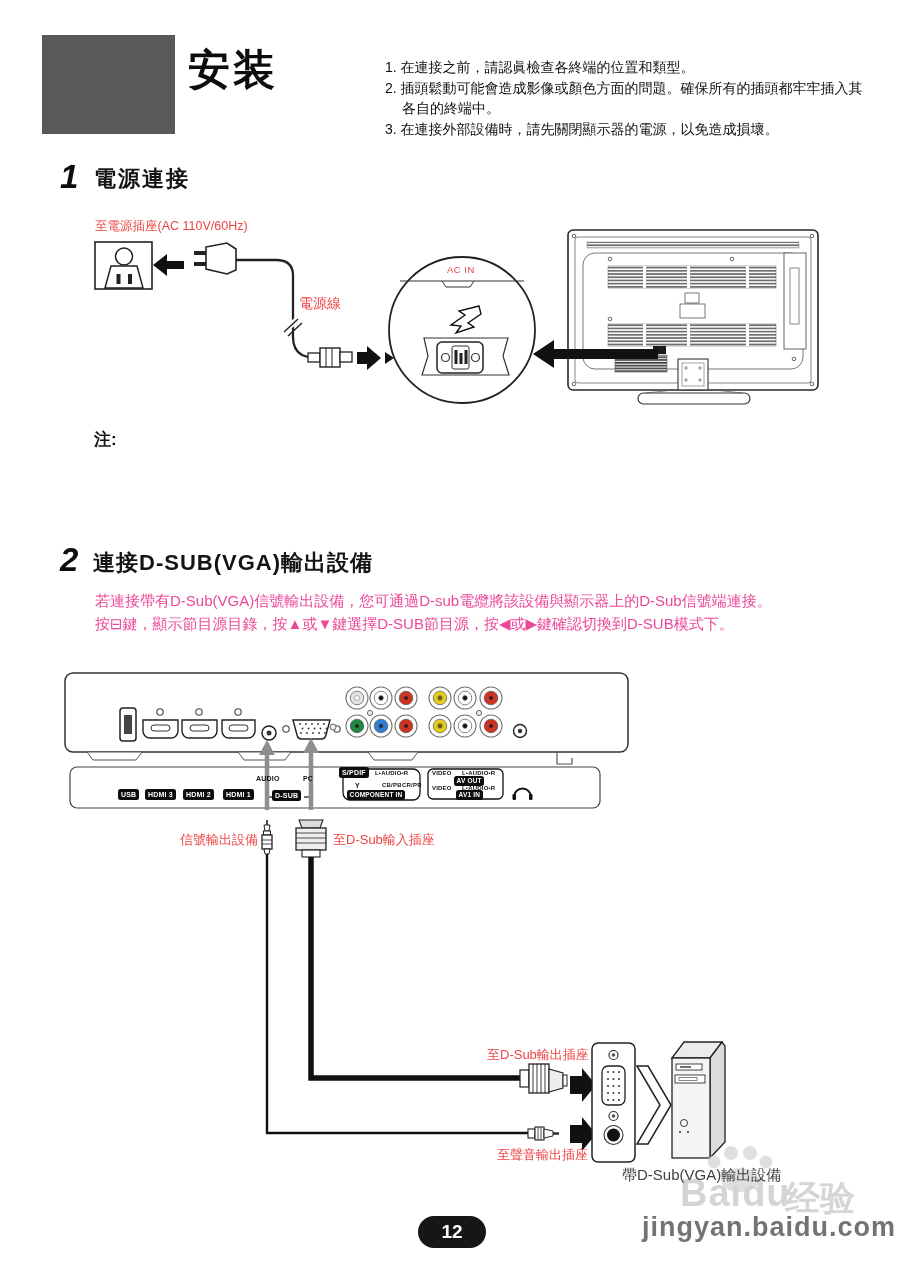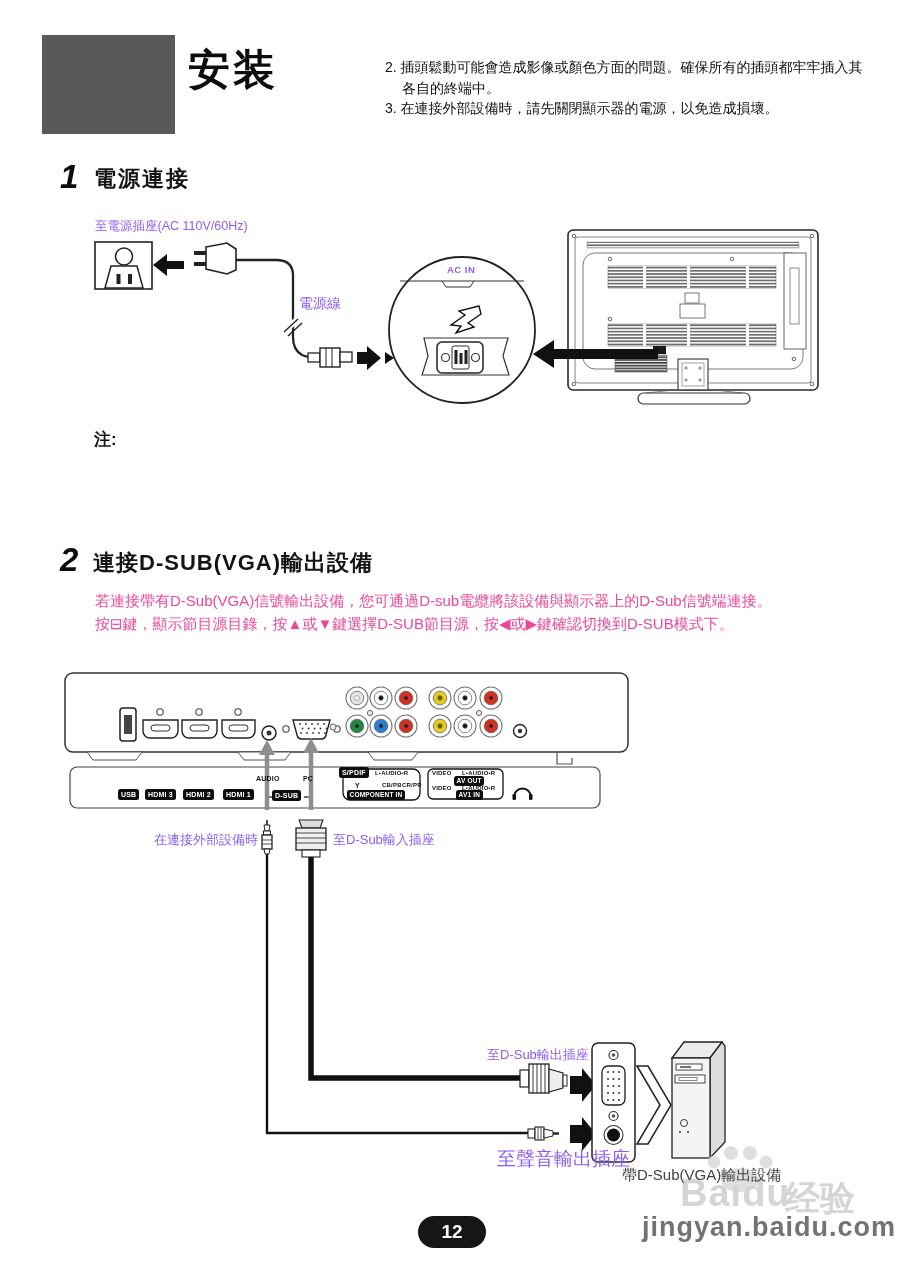--- a/index.html
+++ b/index.html
@@ -1,19 +1,19 @@
 <!DOCTYPE html>
 <html><head>
 <meta charset="utf-8">
 <style>
   html,body{margin:0;padding:0;background:#888;}
   .page{position:relative;width:905px;height:1280px;background:#ffffff;overflow:hidden;
         font-family:"Liberation Sans","DejaVu Sans",sans-serif;color:#151515;}
   .abs{position:absolute;}
-  .lbl{position:absolute;white-space:nowrap;color:#8b5cf6;}
+  .lbl{position:absolute;white-space:nowrap;color:#ef4444;}
   .hdr-square{position:absolute;left:42px;top:35px;width:133px;height:99px;background:#58595b;}
   .hdr-title{position:absolute;left:188px;top:42px;font-size:42px;font-weight:900;letter-spacing:3px;color:#0d0d0d;}
   .hdr-notes{position:absolute;left:385px;top:57px;width:488px;font-size:14px;line-height:20.5px;color:#101010;}
   .hdr-notes div{padding-left:17px;text-indent:-17px;}
   .sec-num{position:absolute;font-size:33px;font-style:italic;font-weight:900;color:#0d0d0d;}
   .sec-title{position:absolute;font-size:22px;font-weight:600;letter-spacing:2px;color:#141414;}
   .note-head{position:absolute;left:94px;top:428px;font-size:17px;font-weight:bold;}
   .note-items{position:absolute;left:117px;top:456px;font-size:15px;line-height:22px;}
   .para{position:absolute;left:95px;font-size:15px;white-space:nowrap;color:#ec4899;}
   .badge{position:absolute;background:#0d0d0d;color:#fff;font-weight:bold;border-radius:2.5px;
@@ -27,20 +27,21 @@
   svg{position:absolute;overflow:visible;}
 </style>
 </head>
 <body>
 
 <div class="page">
 
   <div class="hdr-square"></div>
   <div class="hdr-title">安装</div>
   <div class="hdr-notes">
+    <div>1. 在連接之前，請認眞檢查各終端的位置和類型。</div>
     <div>2. 插頭鬆動可能會造成影像或顏色方面的問題。確保所有的插頭都牢牢插入其各自的終端中。</div>
     <div>3. 在連接外部設備時，請先關閉顯示器的電源，以免造成損壞。</div>
   </div>
 
   <div class="sec-num" style="left:60px;top:158px;">1</div>
   <div class="sec-title" style="left:94px;top:164px;">電源連接</div>
   <div class="lbl" style="left:95px;top:218px;font-size:12.5px;">至電源插座(AC 110V/60Hz)</div>
 
   <svg class="abs" style="left:90px;top:222px;" width="740" height="196" viewBox="0 0 740 196">
     <defs>
@@ -145,21 +146,21 @@
           <circle cx="610" cy="158" r="1.2"></circle>
       </g>
       <rect x="548" y="171" width="112" height="11" rx="5.5" fill="#fff" stroke="#333" stroke-width="1.2"></rect>
       <path d="M556,171 Q604,164 652,171" fill="none" stroke="#555" stroke-width=".7"></path>
     </g>
 
     <polygon points="443,132 464,118 464,127 568,127 568,137 464,137 464,146" fill="#111"></polygon>
   </svg>
 
   <div class="lbl" style="left:299px;top:295px;font-size:14px;">電源線</div>
-  <div class="lbl" style="left:447px;top:264px;font-size:9.5px;font-weight:bold;letter-spacing:.5px;">AC IN</div>
+  <div class="lbl" style="left:447px;top:264px;font-size:9.5px;font-weight:normal;letter-spacing:.5px;">AC IN</div>
 
   <div class="note-head">注:</div>
 
   <div class="sec-num" style="left:60px;top:541px;">2</div>
   <div class="sec-title" style="left:93px;top:548px;letter-spacing:1px;">連接D-SUB(VGA)輸出設備</div>
   <div class="para" style="top:592px;">若連接帶有D-Sub(VGA)信號輸出設備，您可通過D-sub電纜將該設備與顯示器上的D-Sub信號端連接。</div>
   <div class="para" style="top:615px;">按⊟鍵，顯示節目源目錄，按▲或▼鍵選擇D-SUB節目源，按◀或▶鍵確認切換到D-SUB模式下。</div>
 
   <svg class="abs" style="left:60px;top:668px;" width="700" height="515" viewBox="0 0 700 515">
 
@@ -411,24 +412,24 @@
   <div class="tiny xs" style="left:382px;top:782px;">CB/PB</div>
   <div class="tiny xs" style="left:402px;top:782px;">CR/PR</div>
   <div class="badge sm" style="left:347px;top:790px;">COMPONENT IN</div>
   <div class="tiny xs" style="left:432px;top:770px;">VIDEO</div>
   <div class="tiny xs" style="left:462px;top:770px;">L•AUDIO•R</div>
   <div class="badge sm" style="left:454px;top:776px;">AV OUT</div>
   <div class="tiny xs" style="left:432px;top:785px;">VIDEO</div>
   <div class="tiny xs" style="left:462px;top:785px;">L•AUDIO•R</div>
   <div class="badge sm" style="left:456px;top:790px;">AV1 IN</div>
 
-  <div class="lbl" style="left:150px;top:831px;width:108px;text-align:right;font-size:13px;">在連接外部設備時</div>
+  <div class="lbl" style="left:150px;top:831px;width:108px;text-align:right;font-size:13px;">信號輸出設備</div>
   <div class="lbl" style="left:333px;top:831px;font-size:13px;">至D-Sub輸入插座</div>
   <div class="lbl" style="left:487px;top:1046px;font-size:13px;">至D-Sub輸出插座</div>
-  <div class="lbl" style="left:497px;top:1146px;font-size:19px;">至聲音輸出插座</div>
+  <div class="lbl" style="left:497px;top:1146px;font-size:13px;">至聲音輸出插座</div>
 
   <svg class="abs" style="left:700px;top:1144px;opacity:.85;" width="90" height="50" viewBox="0 0 90 50">
     <g fill="#dadada">
       <ellipse cx="40" cy="36" rx="19" ry="12"></ellipse>
       <circle cx="14" cy="18" r="6.5"></circle>
         <circle cx="31" cy="9" r="7"></circle>
         <circle cx="50" cy="9" r="7"></circle>
         <circle cx="66" cy="18" r="6.5"></circle>
     </g>
   </svg>

